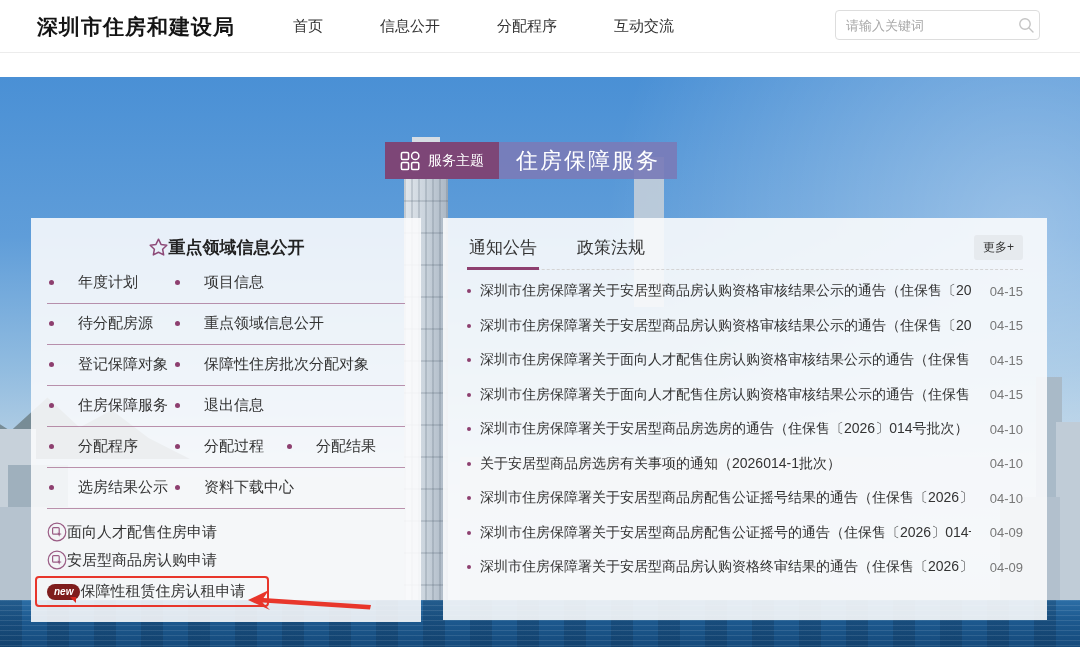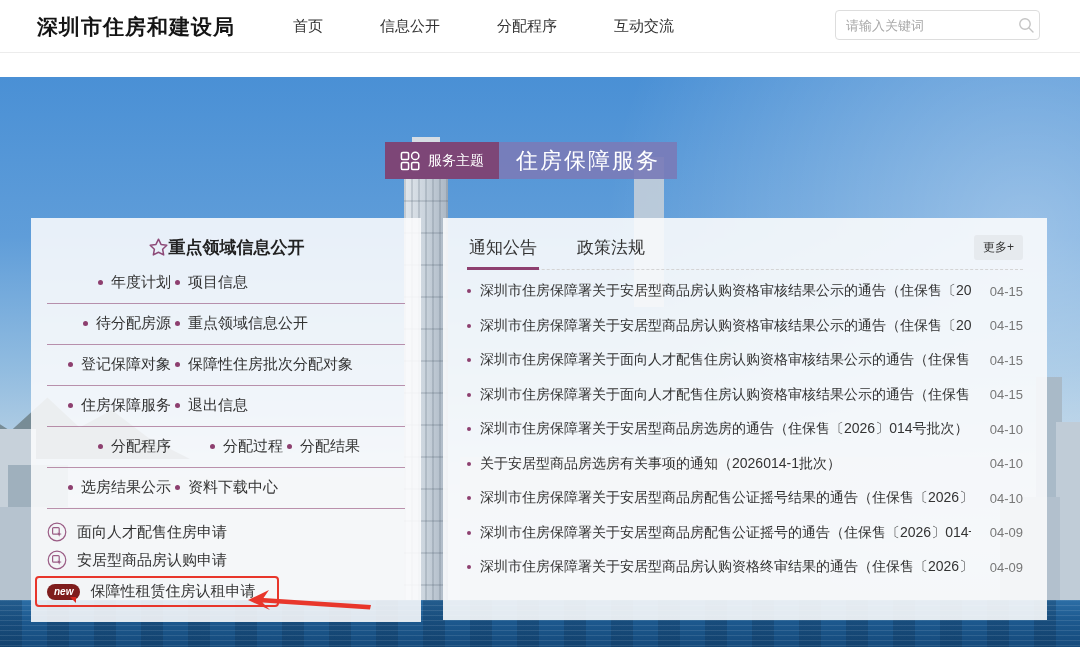--- a/index.html
+++ b/index.html
@@ -37,26 +37,26 @@
 
   
   .panel{position:absolute;box-sizing:border-box;z-index:4;}
   .panel-left{left:31px;top:141px;width:390px;height:404px;background:rgba(252,252,253,.88);padding:10px 16px 8px;}
   .panel-right{left:443px;top:141px;width:604px;height:402px;background:rgba(250,251,252,.90);padding:14px 24px 10px;}
 
   
   .lp-title{display:flex;align-items:center;justify-content:center;margin:8px 0 4px;}
   .lp-title span{font-size:17px;font-weight:bold;color:#222;}
   .kw-row{display:flex;align-items:center;gap:4px;padding:10px 2px 11px;border-bottom:1px solid rgba(146,77,120,.6);font-size:15px;color:#333;}
-  .kw-item{display:flex;align-items:center;gap:8px;cursor:pointer;justify-content:flex-end;}
+  .kw-item{display:flex;align-items:center;gap:24px;cursor:pointer;}
   .kw-row .kw-item:first-child{width:122px;flex:0 0 auto;}
   .kw-row.three .kw-item:nth-child(2){width:108px;flex:0 0 auto;}
   .dot{width:5px;height:5px;border-radius:50%;background:#8d3f6f;flex:0 0 auto;}
   .lp-links{margin-top:9px;position:relative;}
-  .link-row{display:flex;align-items:center;gap:10px;padding:4px 0;font-size:15px;color:#333;cursor:pointer;}
+  .link-row{display:flex;align-items:center;gap:0;padding:4px 0;font-size:15px;color:#333;cursor:pointer;}
   .apply-ic{width:20px;height:20px;flex:0 0 auto;display:flex;}
   .hl-box{border:2px solid #e8362b;border-radius:4px;margin-left:-12px;padding:2px 22px 2px 10px;width:fit-content;margin-top:2px;}
   .new-badge{position:relative;background:#7f1d1d;color:#fff;font-size:10px;font-style:italic;font-weight:bold;padding:3px 7px;border-radius:9px;line-height:1;flex:0 0 auto;}
   .new-badge::after{content:"";position:absolute;right:4px;bottom:-3px;border:3px solid transparent;border-top-color:#d9251d;border-right-color:#d9251d;}
 
   
   .tabs{display:flex;align-items:flex-end;gap:36px;position:relative;}
   .tabs::after{content:"";position:absolute;left:0;right:0;bottom:0;border-bottom:1px dashed #d4d4d4;}
   .tab{position:relative;font-size:17px;color:#333;padding:4px 2px 11px;cursor:pointer;}
   .tab.active::after{content:"";position:absolute;left:0;right:0;bottom:0;height:3px;background:#8d3f6f;z-index:2;}

